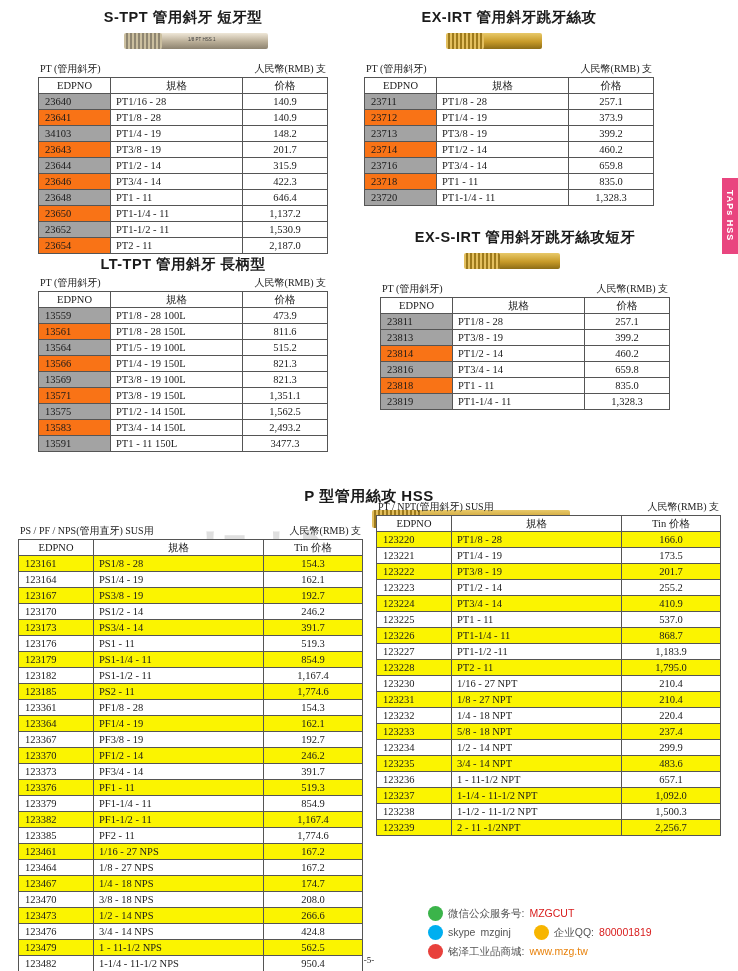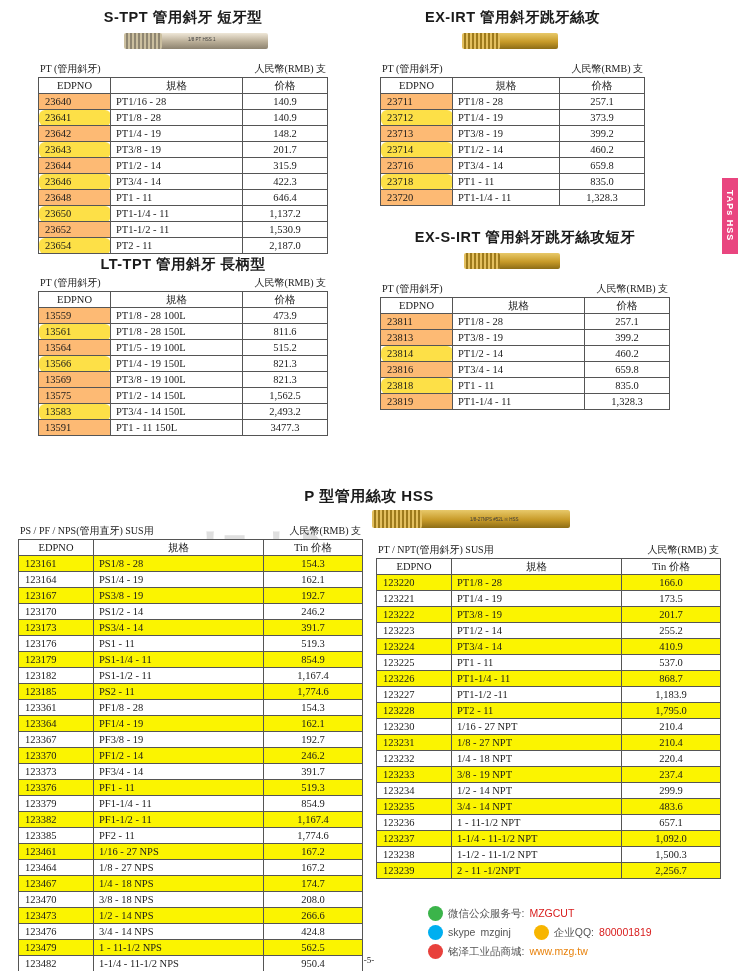--- a/index.html
+++ b/index.html
@@ -25,22 +25,22 @@
   }
   table{border-collapse:collapse;width:100%;font-size:10.5px;}
   table th,table td{
     border:1px solid #555;padding:0 3px;height:15px;line-height:15px;
     white-space:nowrap;
   }
   table th{font-weight:normal;text-align:center;background:#fff;}
   td.edp{width:62px;text-align:left;padding-left:6px;}
   td.spec{text-align:left;padding-left:5px;}
   td.price{text-align:center;}
-  .pink td.edp{background:#fdba74;}
-  .pink2 td.edp{background:#fde047;border-radius:6px;}
+  .pink td.edp{background:#a3a3a3;}
+  .pink2 td.edp{background:#f97316;}
   .yellow td{background:#fbf400;}
   .white td{background:#fff;}
 
   
   .tool{
     position:absolute;top:4px;height:16px;border-radius:2px;
   }
   .tool.shank{background:linear-gradient(180deg,#efe7d8,#b9ad96 55%,#8d8370);}
   .tool.gold{background:linear-gradient(180deg,#e8c96a,#c79a28 55%,#8d6d16);}
   .tool.flute{background:repeating-linear-gradient(90deg,#cbbf9f 0 2px,#8f8671 2px 4px);}
@@ -116,21 +116,21 @@
             <td class="edp">23640</td>
             <td class="spec">PT1/16 - 28</td>
             <td class="price">140.9</td>
           </tr>
           <tr class="pink2">
             <td class="edp">23641</td>
             <td class="spec">PT1/8 - 28</td>
             <td class="price">140.9</td>
           </tr>
           <tr class="pink">
-            <td class="edp">23642</td>
+            <td class="edp">34103</td>
             <td class="spec">PT1/4 - 19</td>
             <td class="price">148.2</td>
           </tr>
           <tr class="pink2">
             <td class="edp">23643</td>
             <td class="spec">PT3/8 - 19</td>
             <td class="price">201.7</td>
           </tr>
           <tr class="pink">
             <td class="edp">23644</td>
@@ -199,40 +199,45 @@
           <tr class="pink2">
             <td class="edp">13566</td>
             <td class="spec">PT1/4 - 19      150L</td>
             <td class="price">821.3</td>
           </tr>
           <tr class="pink">
             <td class="edp">13569</td>
             <td class="spec">PT3/8 - 19      100L</td>
             <td class="price">821.3</td>
           </tr>
+          <tr class="pink2">
+            <td class="edp">13571</td>
+            <td class="spec">PT3/8 - 19      150L</td>
+            <td class="price">1,351.1</td>
+          </tr>
           <tr class="pink">
             <td class="edp">13575</td>
             <td class="spec">PT1/2 - 14      150L</td>
             <td class="price">1,562.5</td>
           </tr>
           <tr class="pink2">
             <td class="edp">13583</td>
             <td class="spec">PT3/4 - 14      150L</td>
             <td class="price">2,493.2</td>
           </tr>
           <tr class="pink">
             <td class="edp">13591</td>
             <td class="spec">PT1 - 11      150L</td>
             <td class="price">3477.3</td>
           </tr>
         </tbody>
     </table>
   </div>
 
-  <div class="sec" style="left:380px;top:8px;width:265px;">
+  <div class="sec" style="left:364px;top:8px;width:290px;">
     <div class="sec-title">EX-IRT 管用斜牙跳牙絲攻</div>
     <div class="img-strip">
       <div class="tool gold" style="left:118px;width:60px;"></div>
       <div class="tool fluteg" style="left:82px;width:38px;"></div>
     </div>
     <div class="hdr-line">
       <span class="left">PT (管用斜牙)</span>
       <span class="right">人民幣(RMB) 支</span>
     </div>
     <table>
@@ -486,21 +491,21 @@
           </tr>
           <tr class="white">
             <td class="edp">123482</td>
             <td class="spec">1-1/4 - 11-1/2 NPS</td>
             <td class="price">950.4</td>
           </tr>
         </tbody>
     </table>
   </div>
 
-  <div class="sec" style="left:376px;top:543px;width:345px;">
+  <div class="sec" style="left:376px;top:500px;width:345px;">
     <div class="hdr-line">
       <span class="left">PT / NPT(管用斜牙)  SUS用</span>
       <span class="right">人民幣(RMB) 支</span>
     </div>
     <table>
       <tbody>
           <tr>
         <th style="width:68px;">EDPNO</th>
         <th>規格</th>
         <th style="width:92px;">Tin 价格</th>
@@ -562,21 +567,21 @@
             <td class="spec">1/8 - 27 NPT</td>
             <td class="price">210.4</td>
           </tr>
           <tr class="white">
             <td class="edp">123232</td>
             <td class="spec">1/4 - 18 NPT</td>
             <td class="price">220.4</td>
           </tr>
           <tr class="yellow">
             <td class="edp">123233</td>
-            <td class="spec">3/8 - 19 NPT</td>
+            <td class="spec">5/8 - 18 NPT</td>
             <td class="price">237.4</td>
           </tr>
           <tr class="white">
             <td class="edp">123234</td>
             <td class="spec">1/2 - 14 NPT</td>
             <td class="price">299.9</td>
           </tr>
           <tr class="yellow">
             <td class="edp">123235</td>
             <td class="spec">3/4 - 14 NPT</td>

